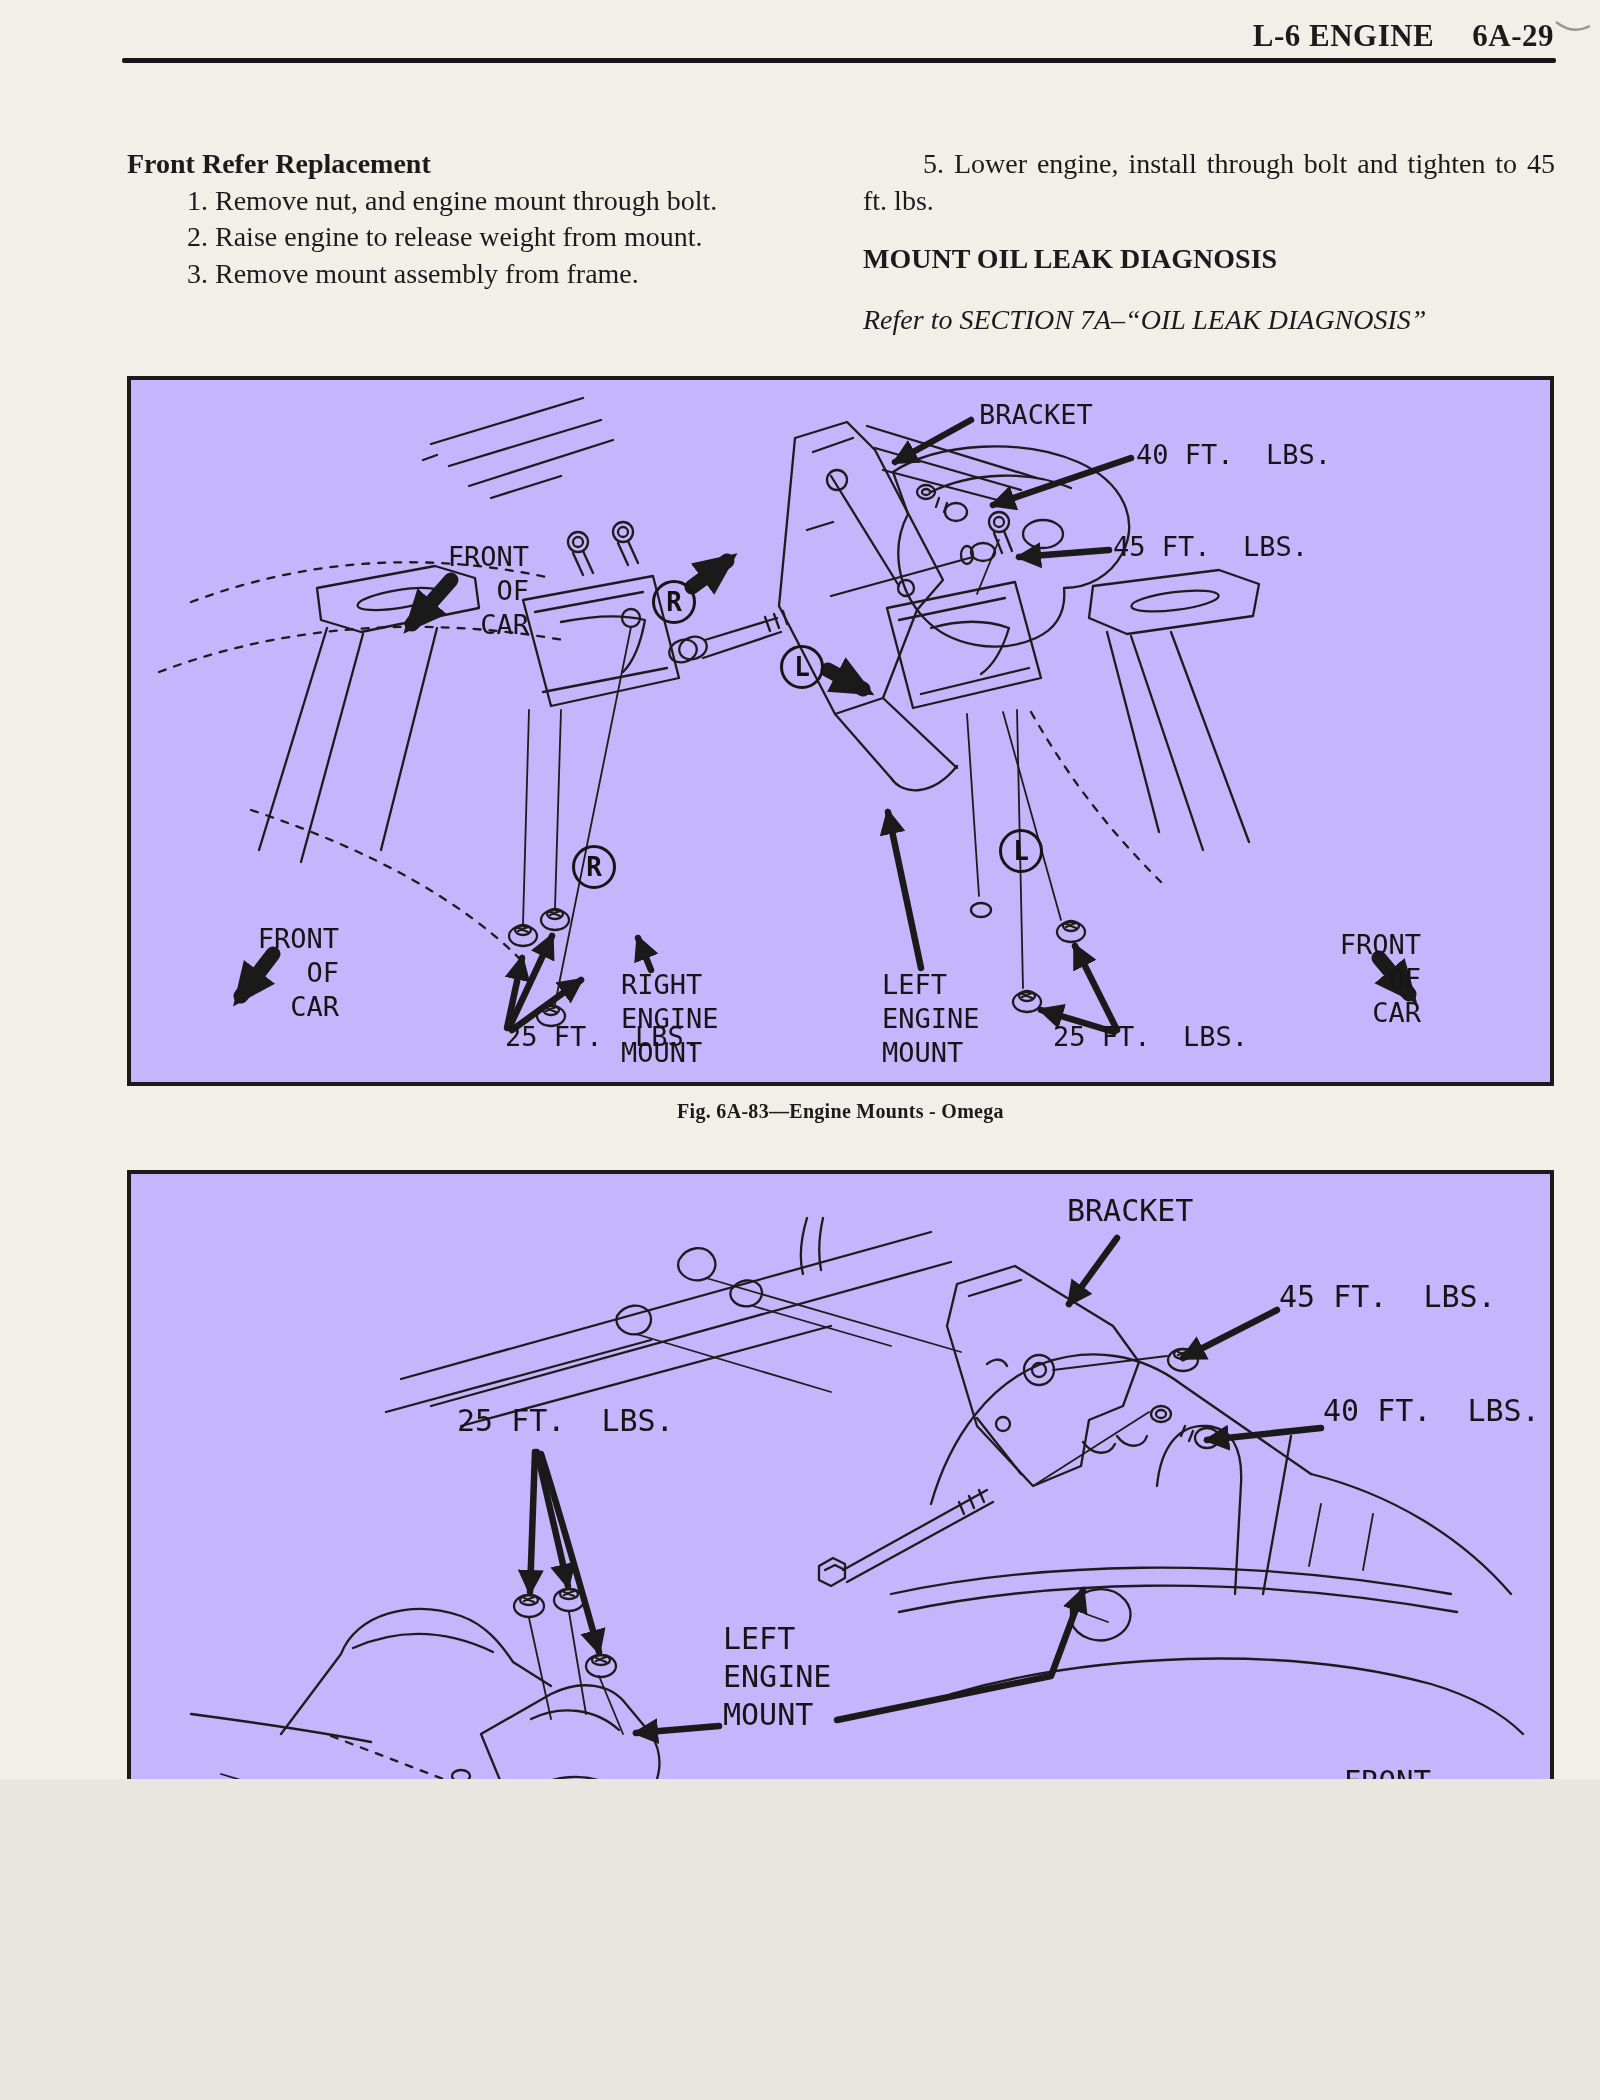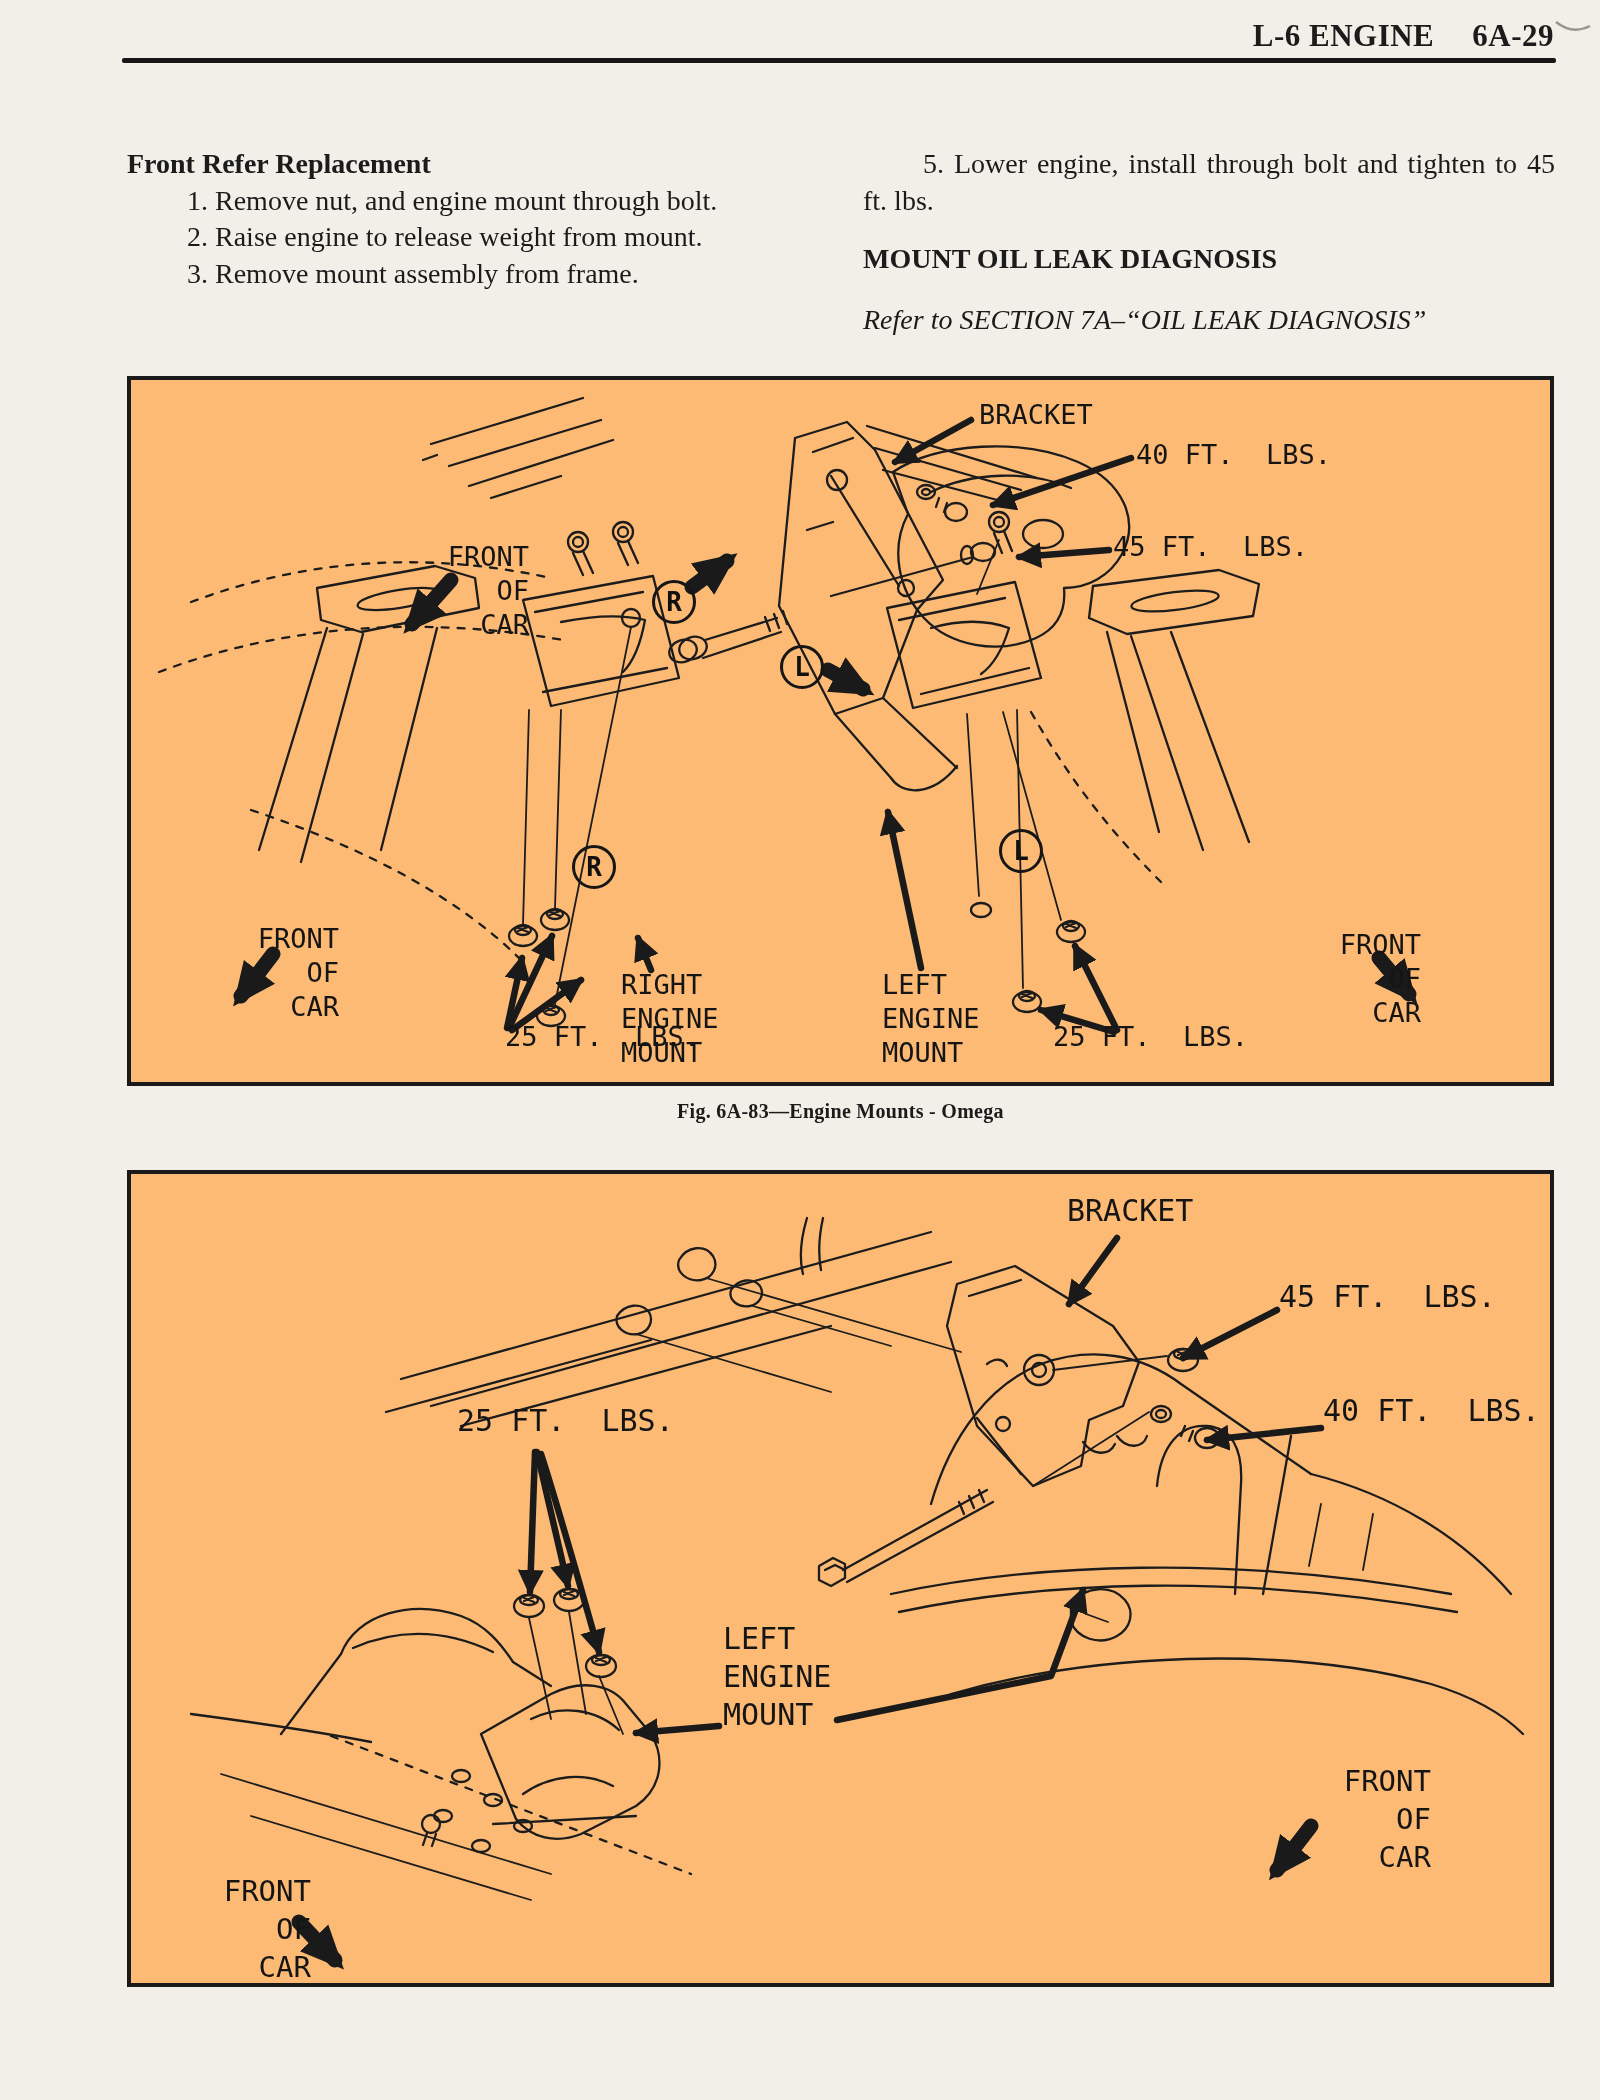--- a/index.html
+++ b/index.html
@@ -1,38 +1,38 @@
 <!DOCTYPE html>
 <html><head>
 <meta charset="utf-8">
 <style>
   html,body{margin:0;padding:0;background:#e8e6df;}
   .page{
-    position:relative;width:1600px;height:2100px;margin:0 auto;
+    position:relative;width:1600px;height:1779px;margin:0 auto;
     background:#f1efe8;color:#1b1b1b;overflow:hidden;
     font-family:"Liberation Serif", serif;
   }
   
   .hdr{position:absolute;top:18px;right:46px;font-weight:bold;font-size:31px;letter-spacing:.5px;white-space:pre;}
   .hdr .gap{display:inline-block;width:38px;}
   .rule{position:absolute;left:122px;top:58px;width:1434px;height:5px;background:#161616;border-radius:2px;}
   .corner-squiggle{position:absolute;top:8px;right:8px;}
   
   .col{position:absolute;font-size:28px;line-height:36.5px;text-align:justify;}
   .col-left{left:127px;top:146px;width:672px;}
   .col-right{left:863px;top:146px;width:692px;}
   .col p{margin:0;}
   .col p.step{text-indent:60px;}
   .col .subhead{font-weight:bold;}
   .col-right .subhead{margin-top:22px;}
   .col-right .ref{margin-top:24px;font-style:italic;}
   
   .figure{
     position:absolute;left:127px;width:1427px;box-sizing:border-box;
-    border:4px solid #1a1a1a;background:#fdba74;padding-left:31px;
+    border:4px solid #1a1a1a;background:#c4b5fd;padding-left:31px;
   }
   .fig1{top:376px;height:710px;}
   .fig2{top:1170px;height:817px;}
   .figure svg{position:absolute;left:0;top:0;width:100%;height:100%;}
   .fl{
     position:absolute;font-family:"DejaVu Sans Mono", monospace;
     font-size:27px;line-height:34px;color:#151515;
     white-space:pre-wrap;letter-spacing:0px;
   }
   .fl.center{text-align:right;}

